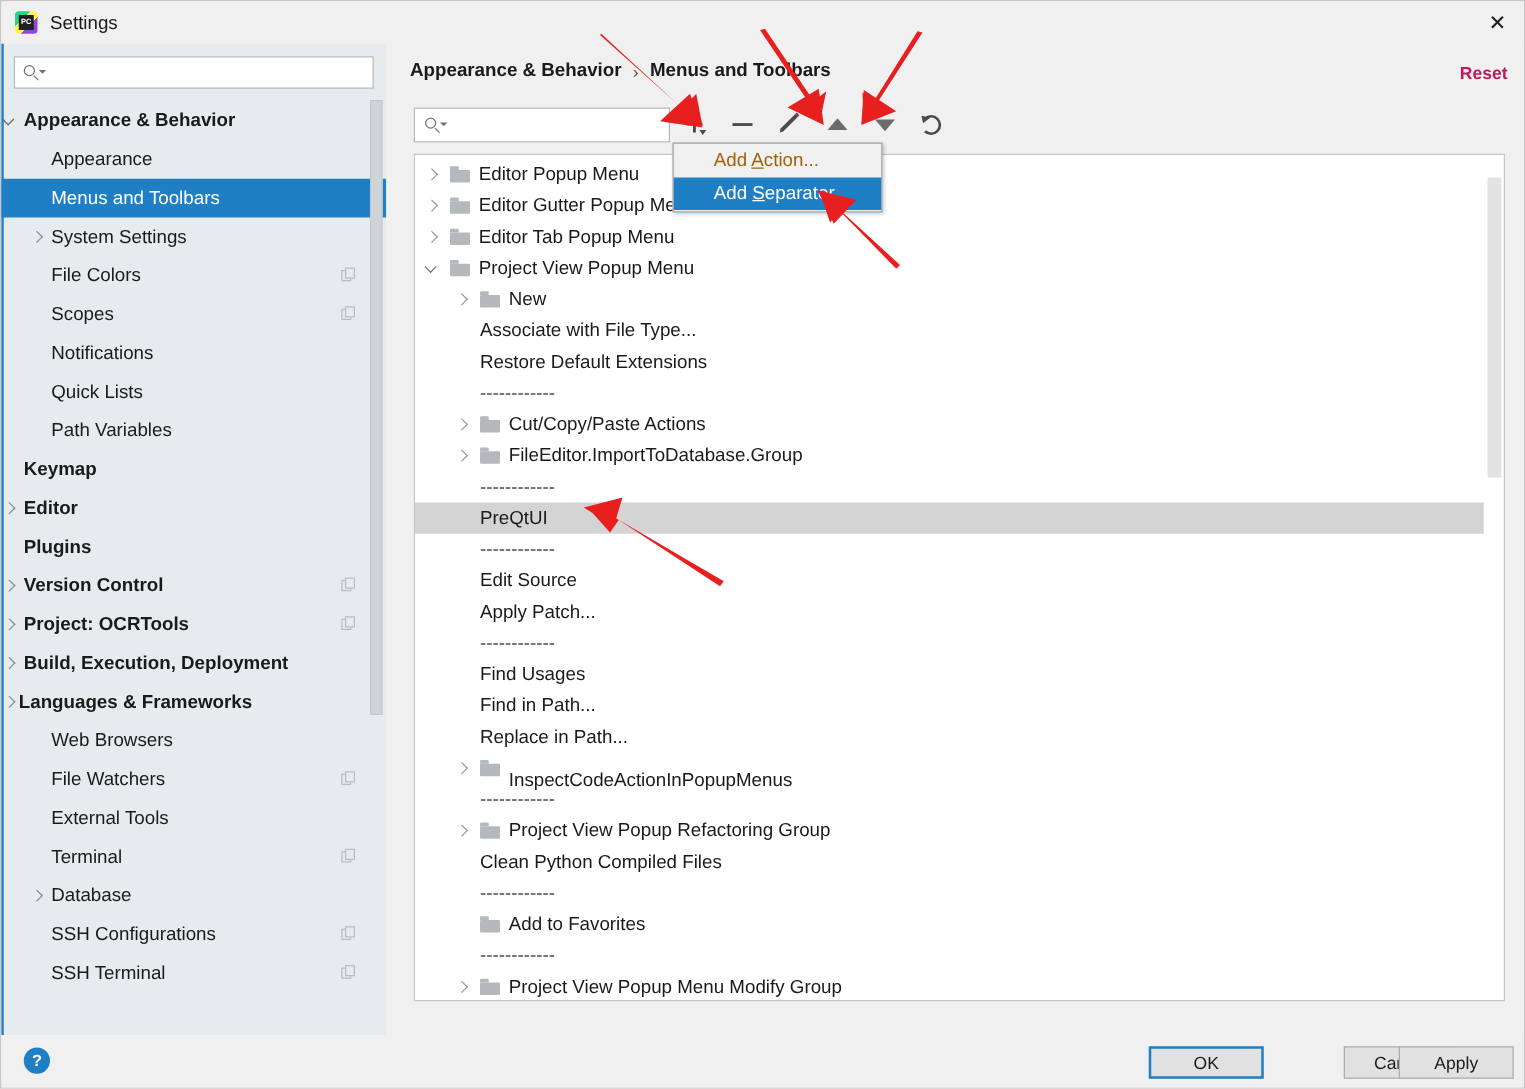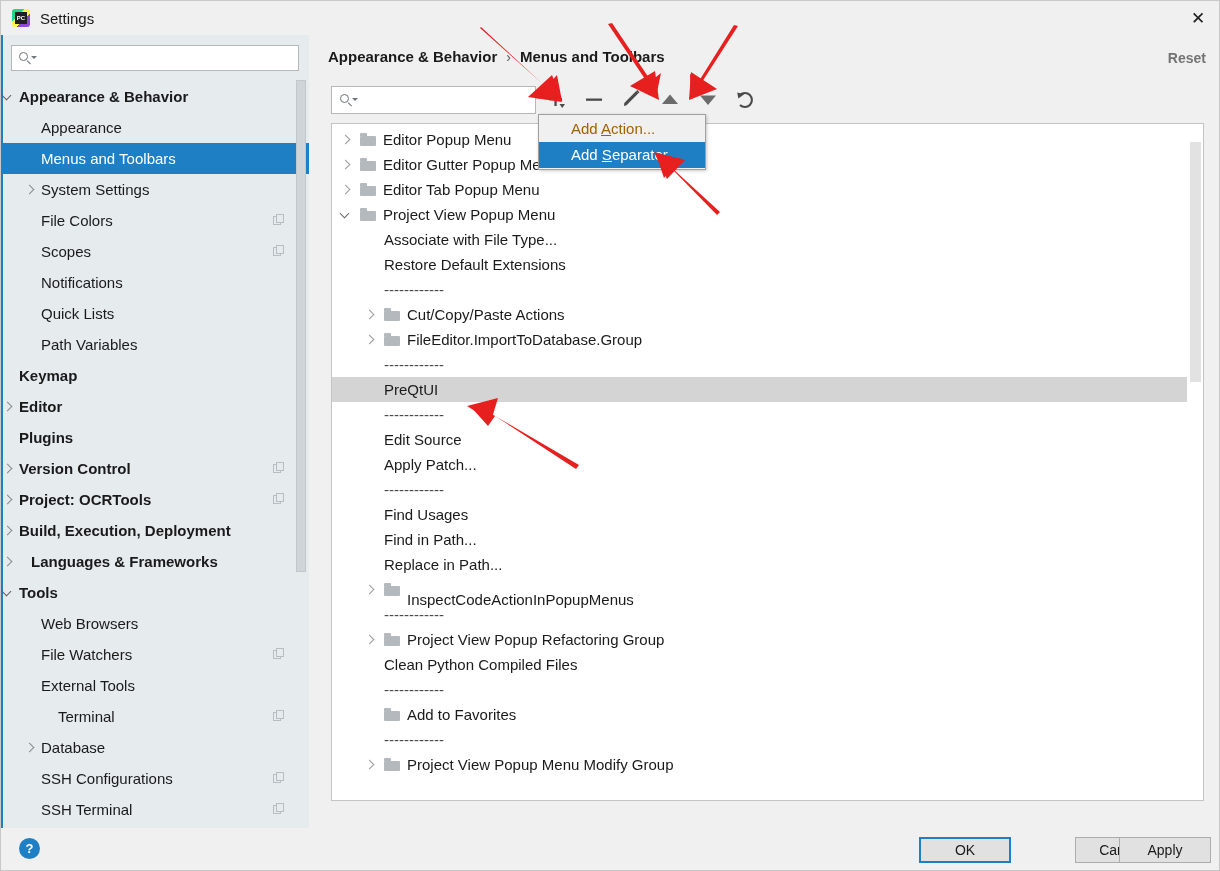--- a/index.html
+++ b/index.html
@@ -167,21 +167,21 @@
   }
   .breadcrumb {
     position: absolute; left: 18px; top: 13px;
     font-size: 15px; font-weight: bold; color: #1a1a1a;
     display: flex; align-items: center; gap: 9px;
     white-space: nowrap;
   }
   .bc-sep { color: #5a5a5a; font-weight: normal; font-size: 14px; }
   .reset-link {
     position: absolute; right: 14px; top: 15px;
-    font-size: 14px; font-weight: bold; color: #737373;
+    font-size: 14px; font-weight: bold; color: #be185d;
     cursor: pointer;
     padding-left: 12px;
   }
 
   .tb-search {
     position: absolute; left: 21px; top: 51px;
     width: 205px; height: 28px;
     box-sizing: border-box;
     border: 1px solid #b4b8bb; background: #fff;
     display: flex; align-items: center; padding-left: 8px;
@@ -409,45 +409,41 @@
             <span class="b1"></span>
             <span class="b2"></span>
           </span>
         </div>
         <div class="sb-item">
           <span class="sb-arrow right" style="margin-left: 0px;"></span>
           <span class="sb-label bold" style="margin-left: 4px;">Build, Execution, Deployment</span>
         </div>
         <div class="sb-item">
           <span class="sb-arrow right" style="margin-left: 0px;"></span>
-          <span class="sb-label bold" style="margin-left: 16px;">Languages &amp; Frameworks</span>
-        </div>
-        <div class="sb-item">
-          <span class="sb-arrow down" style="margin-left: 0px;"></span>
-          <span class="sb-label bold" style="margin-left: 4px;">Tools</span>
+          <span class="sb-label bold" style="margin-left: 0;">Languages &amp; Frameworks</span>
         </div>
         <div class="sb-item">
           <span class="sb-arrow " style="margin-left: 22px;"></span>
           <span class="sb-label" style="margin-left: 4px;">Web Browsers</span>
         </div>
         <div class="sb-item">
           <span class="sb-arrow " style="margin-left: 22px;"></span>
           <span class="sb-label" style="margin-left: 4px;">File Watchers</span>
           <span class="copy-icon">
             <span class="b1"></span>
             <span class="b2"></span>
           </span>
         </div>
         <div class="sb-item">
           <span class="sb-arrow " style="margin-left: 22px;"></span>
           <span class="sb-label" style="margin-left: 4px;">External Tools</span>
         </div>
         <div class="sb-item">
           <span class="sb-arrow " style="margin-left: 22px;"></span>
-          <span class="sb-label" style="margin-left: 21px;">Terminal</span>
+          <span class="sb-label" style="margin-left: 4px;">Terminal</span>
           <span class="copy-icon">
             <span class="b1"></span>
             <span class="b2"></span>
           </span>
         </div>
         <div class="sb-item">
           <span class="sb-arrow right" style="margin-left: 22px;"></span>
           <span class="sb-label" style="margin-left: 4px;">Database</span>
         </div>
         <div class="sb-item">
@@ -560,20 +556,29 @@
           <div class="row">
             <span class="tw-arrow down" style="margin-left: 6px;"></span>
             <span style="width: 6px; flex: 0 0 auto;"></span>
             <span class="folder">
               <span class="tab"></span>
               <span class="body"></span>
             </span>
             <span class="" style="white-space: nowrap;">Project View Popup Menu</span>
           </div>
           <div class="row">
+            <span class="tw-arrow right" style="margin-left: 30px;"></span>
+            <span style="width: 6px; flex: 0 0 auto;"></span>
+            <span class="folder">
+              <span class="tab"></span>
+              <span class="body"></span>
+            </span>
+            <span class="" style="white-space: nowrap;">New</span>
+          </div>
+          <div class="row">
             <span class="tw-arrow " style="margin-left: 30px;"></span>
             <span style="width: 6px; flex: 0 0 auto;"></span>
             <span class="" style="white-space: nowrap; margin-left: 0px;">Associate with File Type...</span>
           </div>
           <div class="row">
             <span class="tw-arrow " style="margin-left: 30px;"></span>
             <span style="width: 6px; flex: 0 0 auto;"></span>
             <span class="" style="white-space: nowrap; margin-left: 0px;">Restore Default Extensions</span>
           </div>
           <div class="row">

